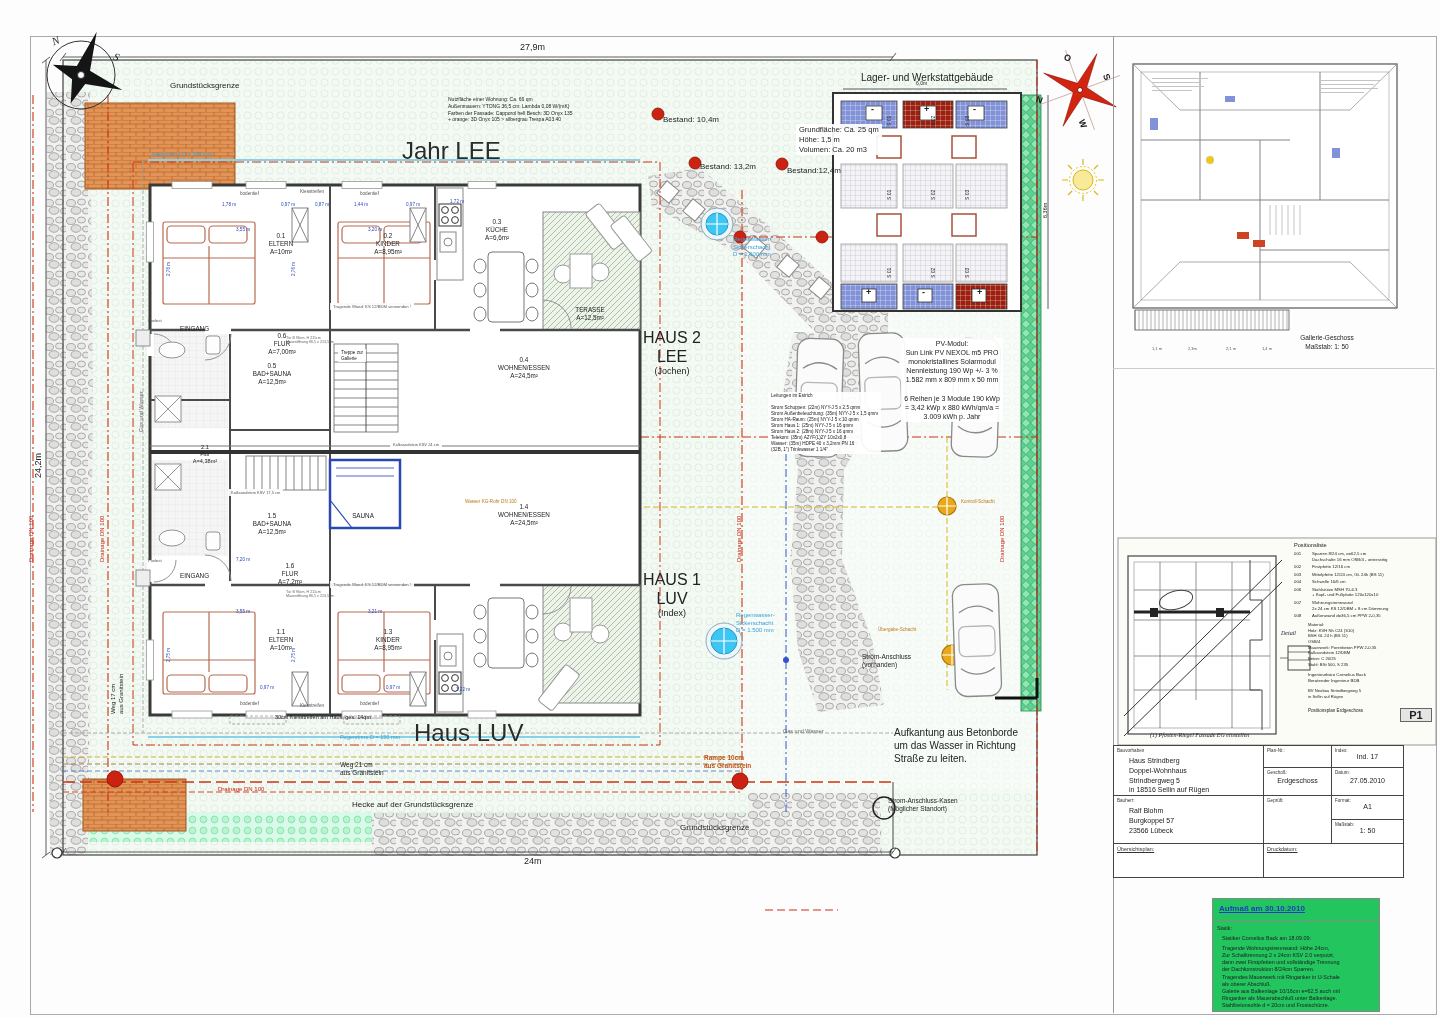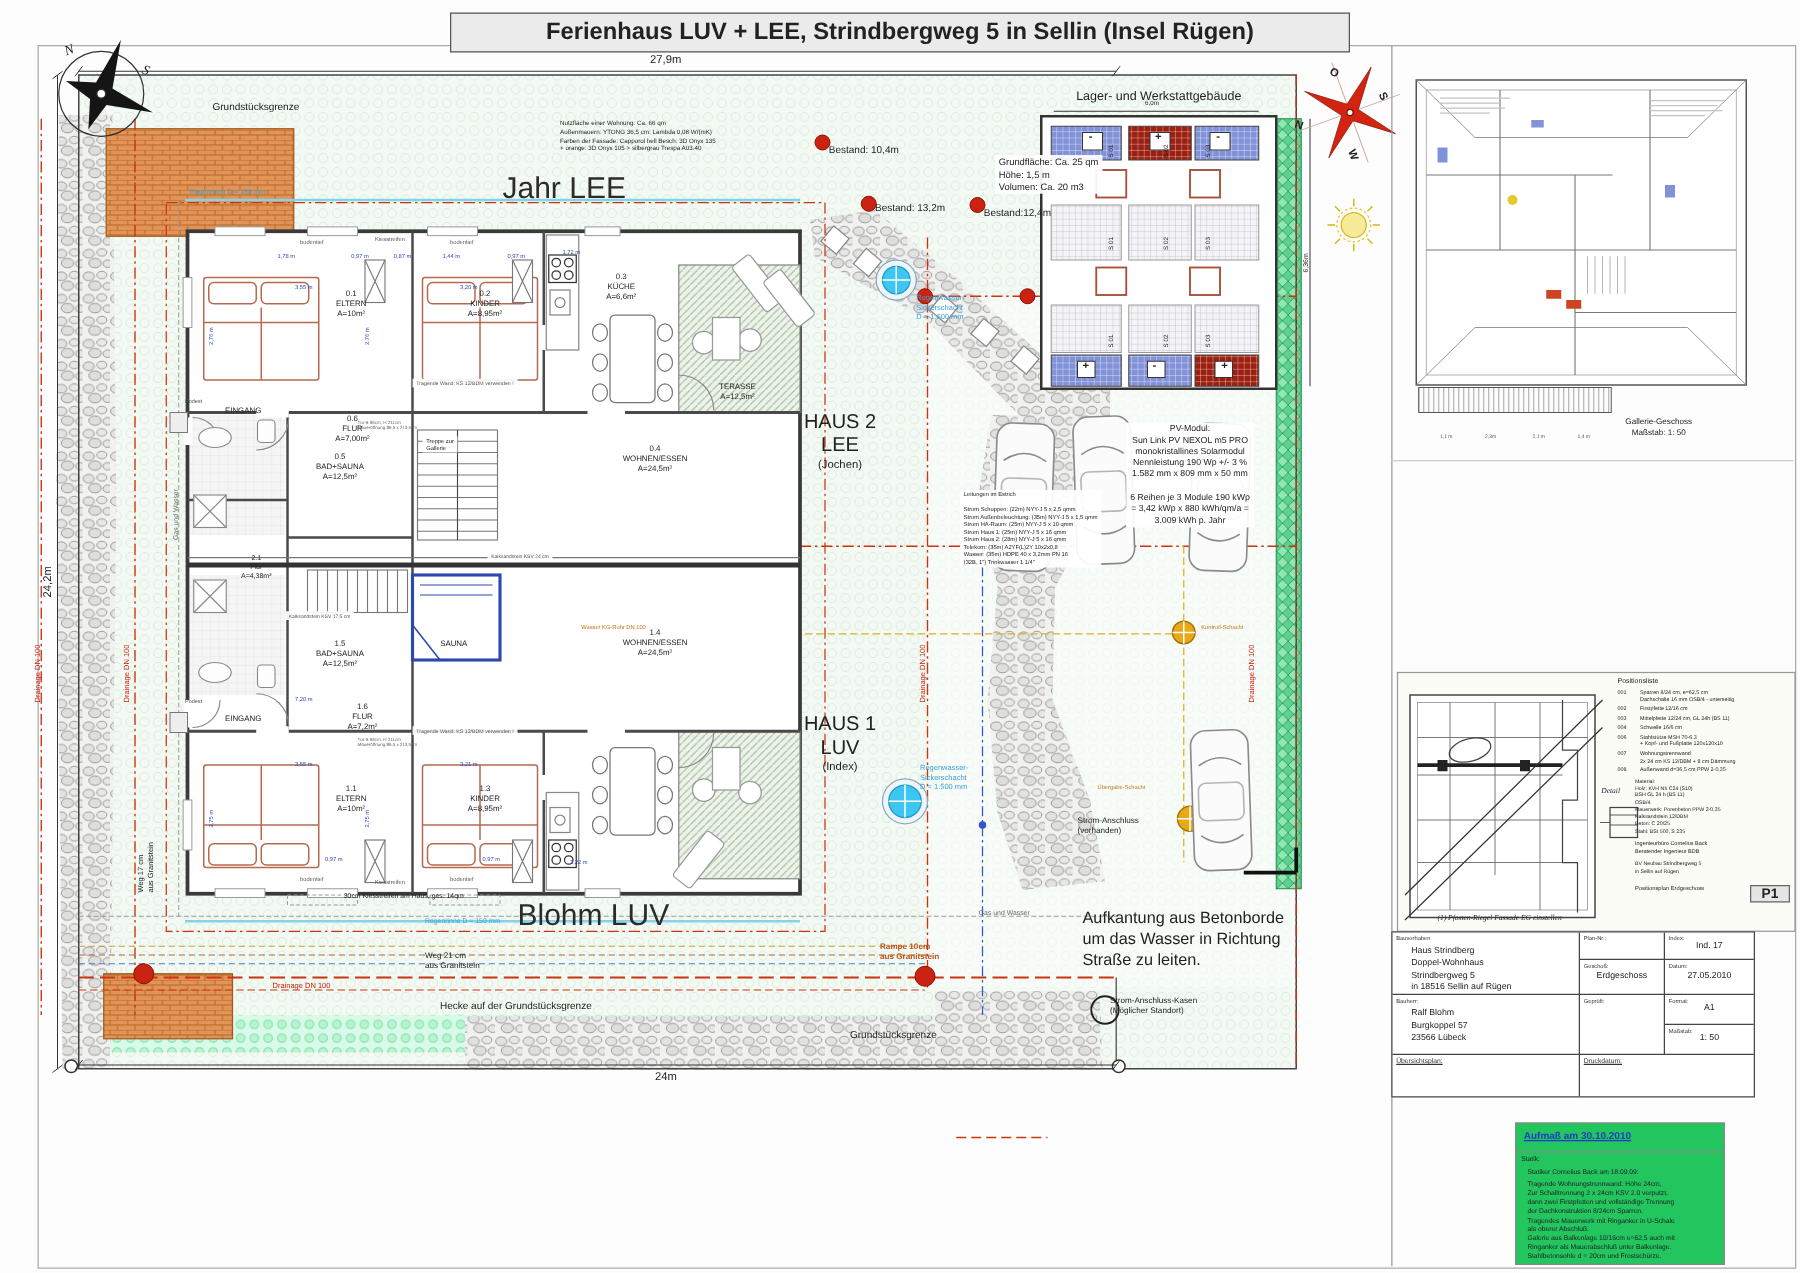--- a/index.html
+++ b/index.html
@@ -493,32 +493,31 @@
       <path d="M1124,716 L1282,560 M1124,736 L1282,582" stroke="#333" stroke-width="1" fill="none"></path>
       <path d="M1250,560 V600 L1262,600 V640 L1250,640 V690 L1262,690 V730" stroke="#444" stroke-width="1" fill="none"></path>
       <g transform="translate(1176,600) rotate(-15)">
           <ellipse rx="17" ry="9" fill="none" stroke="#444" stroke-width="1"></ellipse>
         </g>
       <rect x="1288" y="646" width="22" height="24" fill="none" stroke="#444" stroke-width="1"></rect>
       <path d="M1288,652 H1310 M1288,660 H1310 M1280,658 H1288" stroke="#444" stroke-width="0.7"></path>
     </g>
   </svg>
 
-  <div id="title-bar">Ferienhaus LUV + LEE, Strindbergweg 5 in Sellin (Insel Rügen)</div>
   <div class="vdiv"></div>
   <div class="hdiv"></div>
 
   <div class="lyr" id="annotations">
       <div class="ann" style="left: 170px; top: 81px; font-size: 8px; color: rgb(34, 34, 34);">Grundstücksgrenze</div>
       <div class="ann" style="left: 448px; top: 96px; font-size: 5px; color: rgb(34, 34, 34); line-height: 1.35;">Nutzfläche einer Wohnung: Ca. 66 qm
 Außenmauern: YTONG 36,5 cm: Lambda 0,08 W/(mK)
 Farben der Fassade: Capporol hell Besch: 3D Onyx 135
 + orange: 3D Onyx 105 &gt; silbergrau Trespa A03.40</div>
       <div class="ann" style="left: 402px; top: 136px; font-size: 24px; color: rgb(43, 43, 43);">Jahr LEE</div>
-      <div class="ann" style="left: 414px; top: 718px; font-size: 24px; color: rgb(43, 43, 43);">Blohm LUV</div>
+      <div class="ann" style="left: 414px; top: 718px; font-size: 24px; color: rgb(43, 43, 43);">Haus LUV</div>
       <div class="ann" style="left: 663px; top: 115px; font-size: 8px; color: rgb(34, 34, 34);">Bestand: 10,4m</div>
       <div class="ann" style="left: 700px; top: 162px; font-size: 8px; color: rgb(34, 34, 34);">Bestand: 13,2m</div>
       <div class="ann" style="left: 787px; top: 166px; font-size: 8px; color: rgb(34, 34, 34);">Bestand:12,4m</div>
       <div class="ann" style="left: 796px; top: 124px; font-size: 7.5px; color: rgb(34, 34, 34); line-height: 1.3; background: rgba(255, 255, 255, 0.92); padding: 1px 3px;">Grundfläche: Ca. 25 qm
 Höhe: 1,5 m
 Volumen: Ca. 20 m3</div>
       <div class="ann" style="left: 927px; top: 72px; font-size: 10px; color: rgb(34, 34, 34); text-align: center; transform: translateX(-50%);">Lager- und Werkstattgebäude</div>
       <div class="ann" style="left: 672px; top: 328px; font-size: 16px; color: rgb(34, 34, 34); text-align: center; transform: translateX(-50%);">HAUS 2</div>
       <div class="ann" style="left: 672px; top: 347px; font-size: 16px; color: rgb(34, 34, 34); text-align: center; transform: translateX(-50%);">LEE</div>
       <div class="ann" style="left: 672px; top: 366px; font-size: 9px; color: rgb(34, 34, 34); text-align: center; transform: translateX(-50%);">(Jochen)</div>
@@ -545,21 +544,21 @@
 Wasser: (35m) HDPE 40 x 3,2mm PN 16
 (32B, 1") Trinkwasser 1 1/4"</div>
       <div class="ann" style="left: 733px; top: 236px; font-size: 6px; color: rgb(58, 160, 216);">Regenwasser-
 Sickerschacht
 D = 1.600 mm</div>
       <div class="ann" style="left: 736px; top: 612px; font-size: 6px; color: rgb(58, 160, 216);">Regenwasser-
 Sickerschacht
 D = 1.500 mm</div>
       <div class="ann" style="left: 862px; top: 653px; font-size: 6.5px; color: rgb(34, 34, 34);">Strom-Anschluss
 (vorhanden)</div>
-      <div class="ann" style="left: 866px; top: 726px; font-size: 13px; color: rgb(34, 34, 34); line-height: 1.3;">Aufkantung aus Betonborde
+      <div class="ann" style="left: 894px; top: 726px; font-size: 10px; color: rgb(34, 34, 34); line-height: 1.3;">Aufkantung aus Betonborde
 um das Wasser in Richtung
 Straße zu leiten.</div>
       <div class="ann" style="left: 888px; top: 797px; font-size: 6.5px; color: rgb(34, 34, 34);">Strom-Anschluss-Kasen
 (Möglicher Standort)</div>
       <div class="ann" style="left: 680px; top: 823px; font-size: 8px; color: rgb(34, 34, 34);">Grundstücksgrenze</div>
       <div class="ann" style="left: 352px; top: 800px; font-size: 8px; color: rgb(34, 34, 34);">Hecke auf der Grundstücksgrenze</div>
       <div class="ann" style="left: 152px; top: 151px; font-size: 5.5px; color: rgb(58, 160, 216);">Regenrinne D = 180 mm</div>
       <div class="ann" style="left: 340px; top: 734px; font-size: 5.5px; color: rgb(58, 160, 216);">Regenrinne D = 150 mm</div>
       <div class="ann" style="left: 340px; top: 761px; font-size: 6.5px; color: rgb(34, 34, 34);">Weg 21 cm
 aus Granitstein</div>

